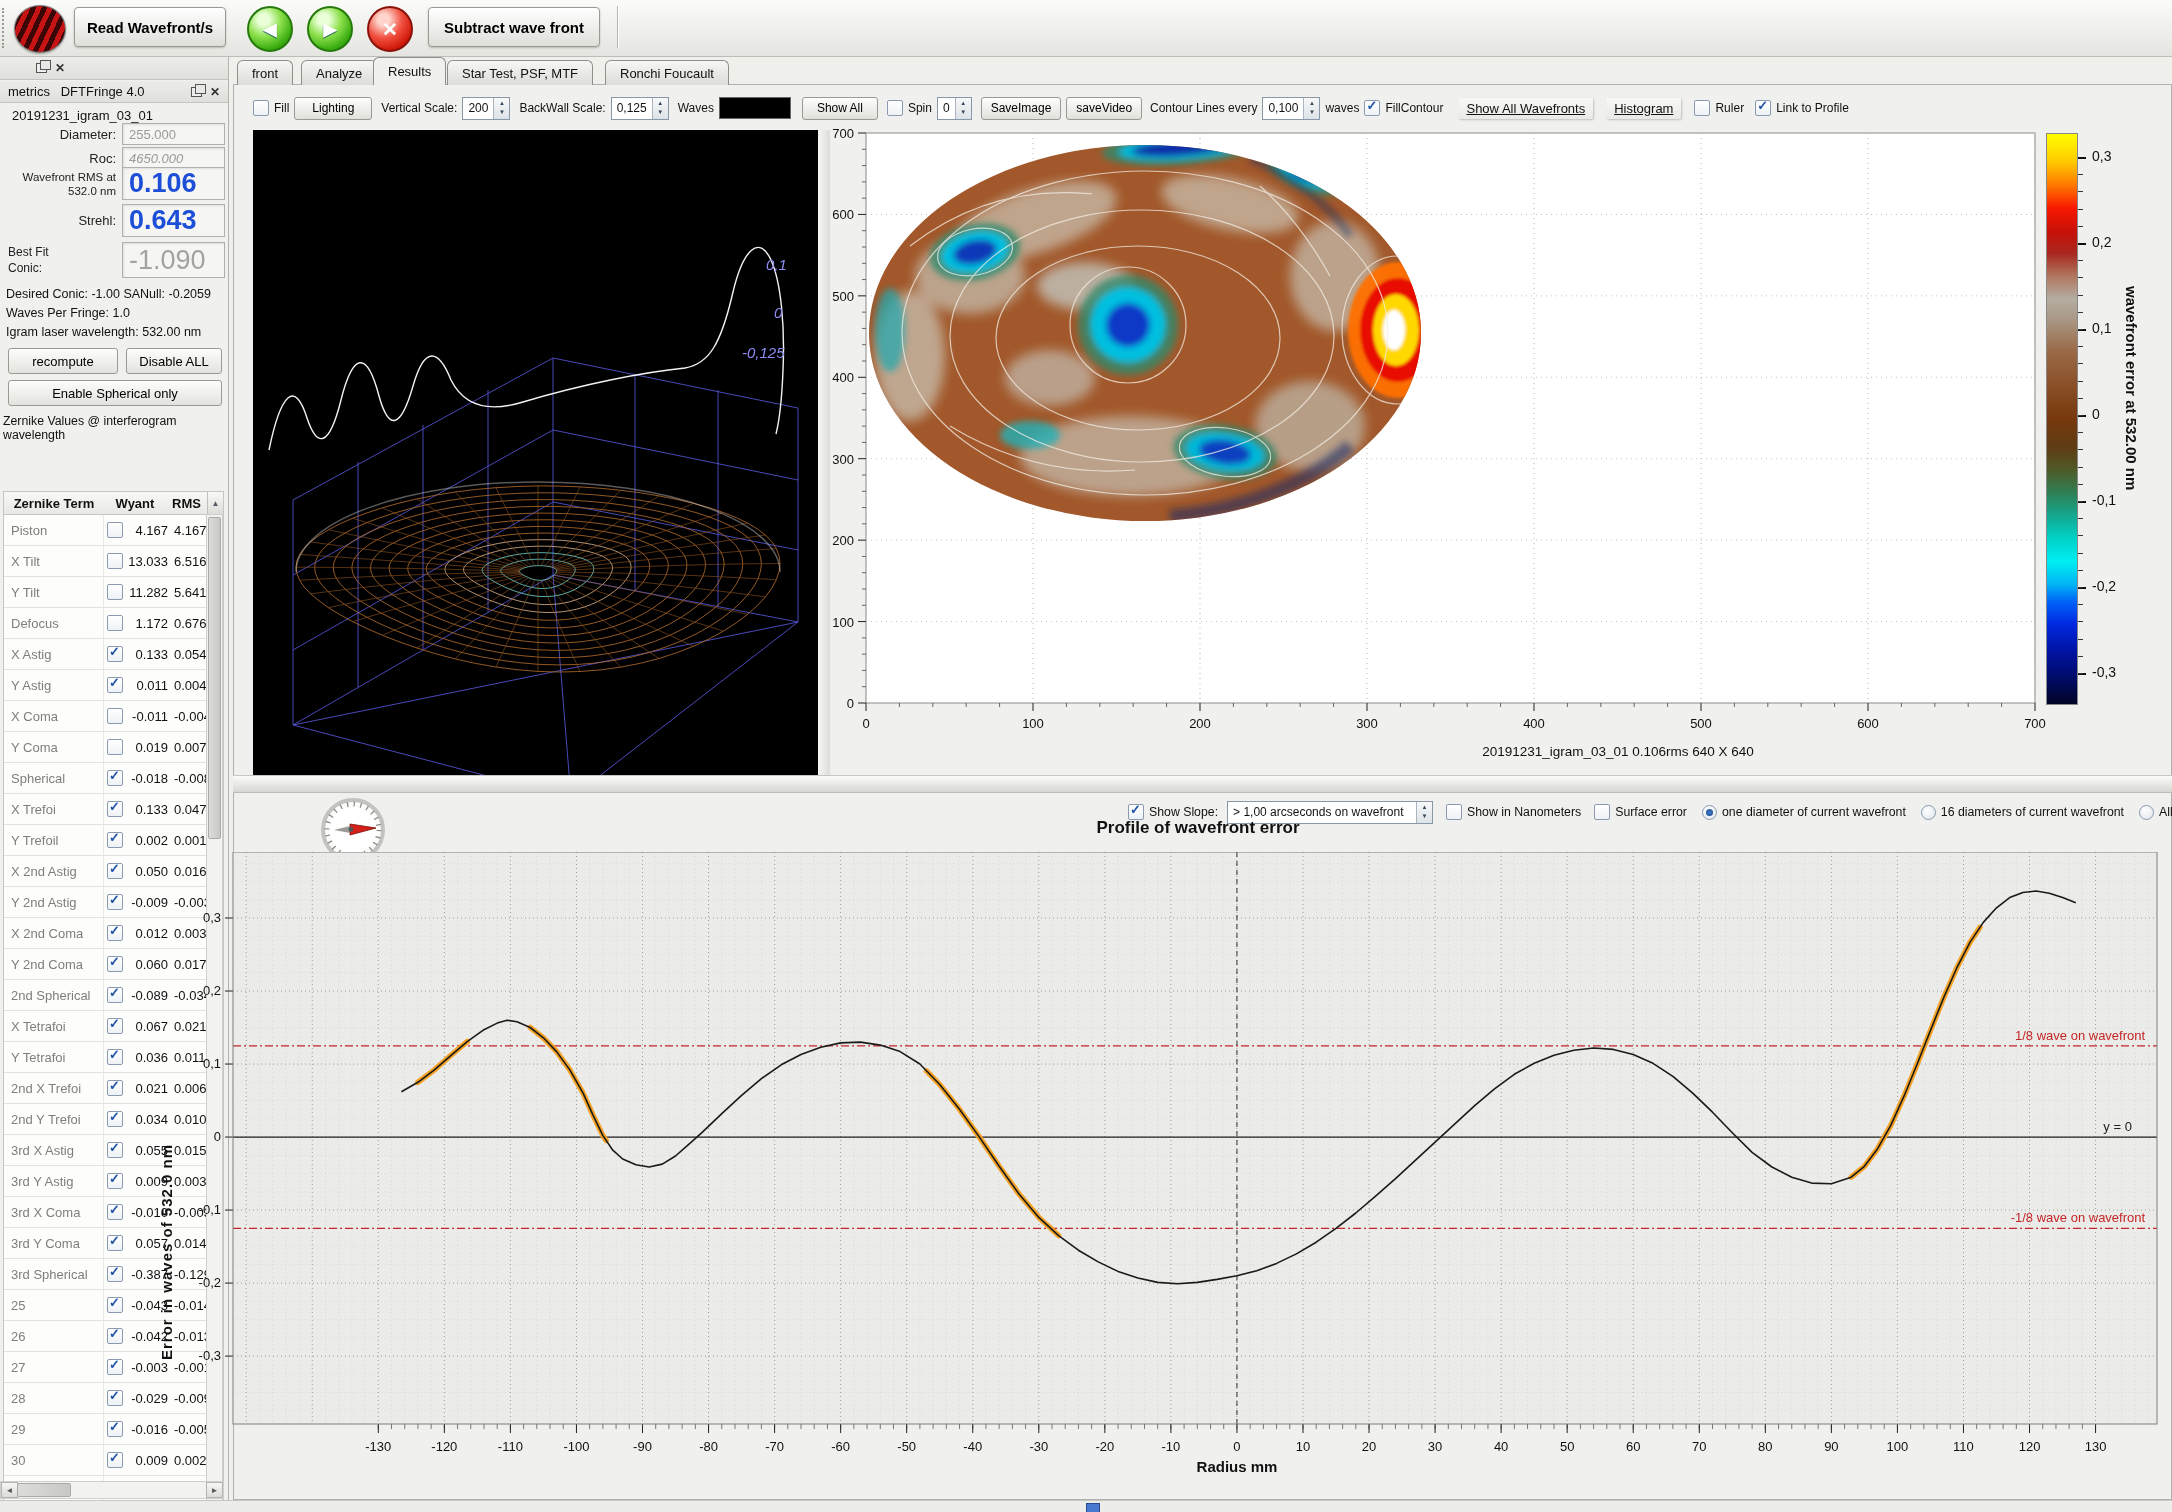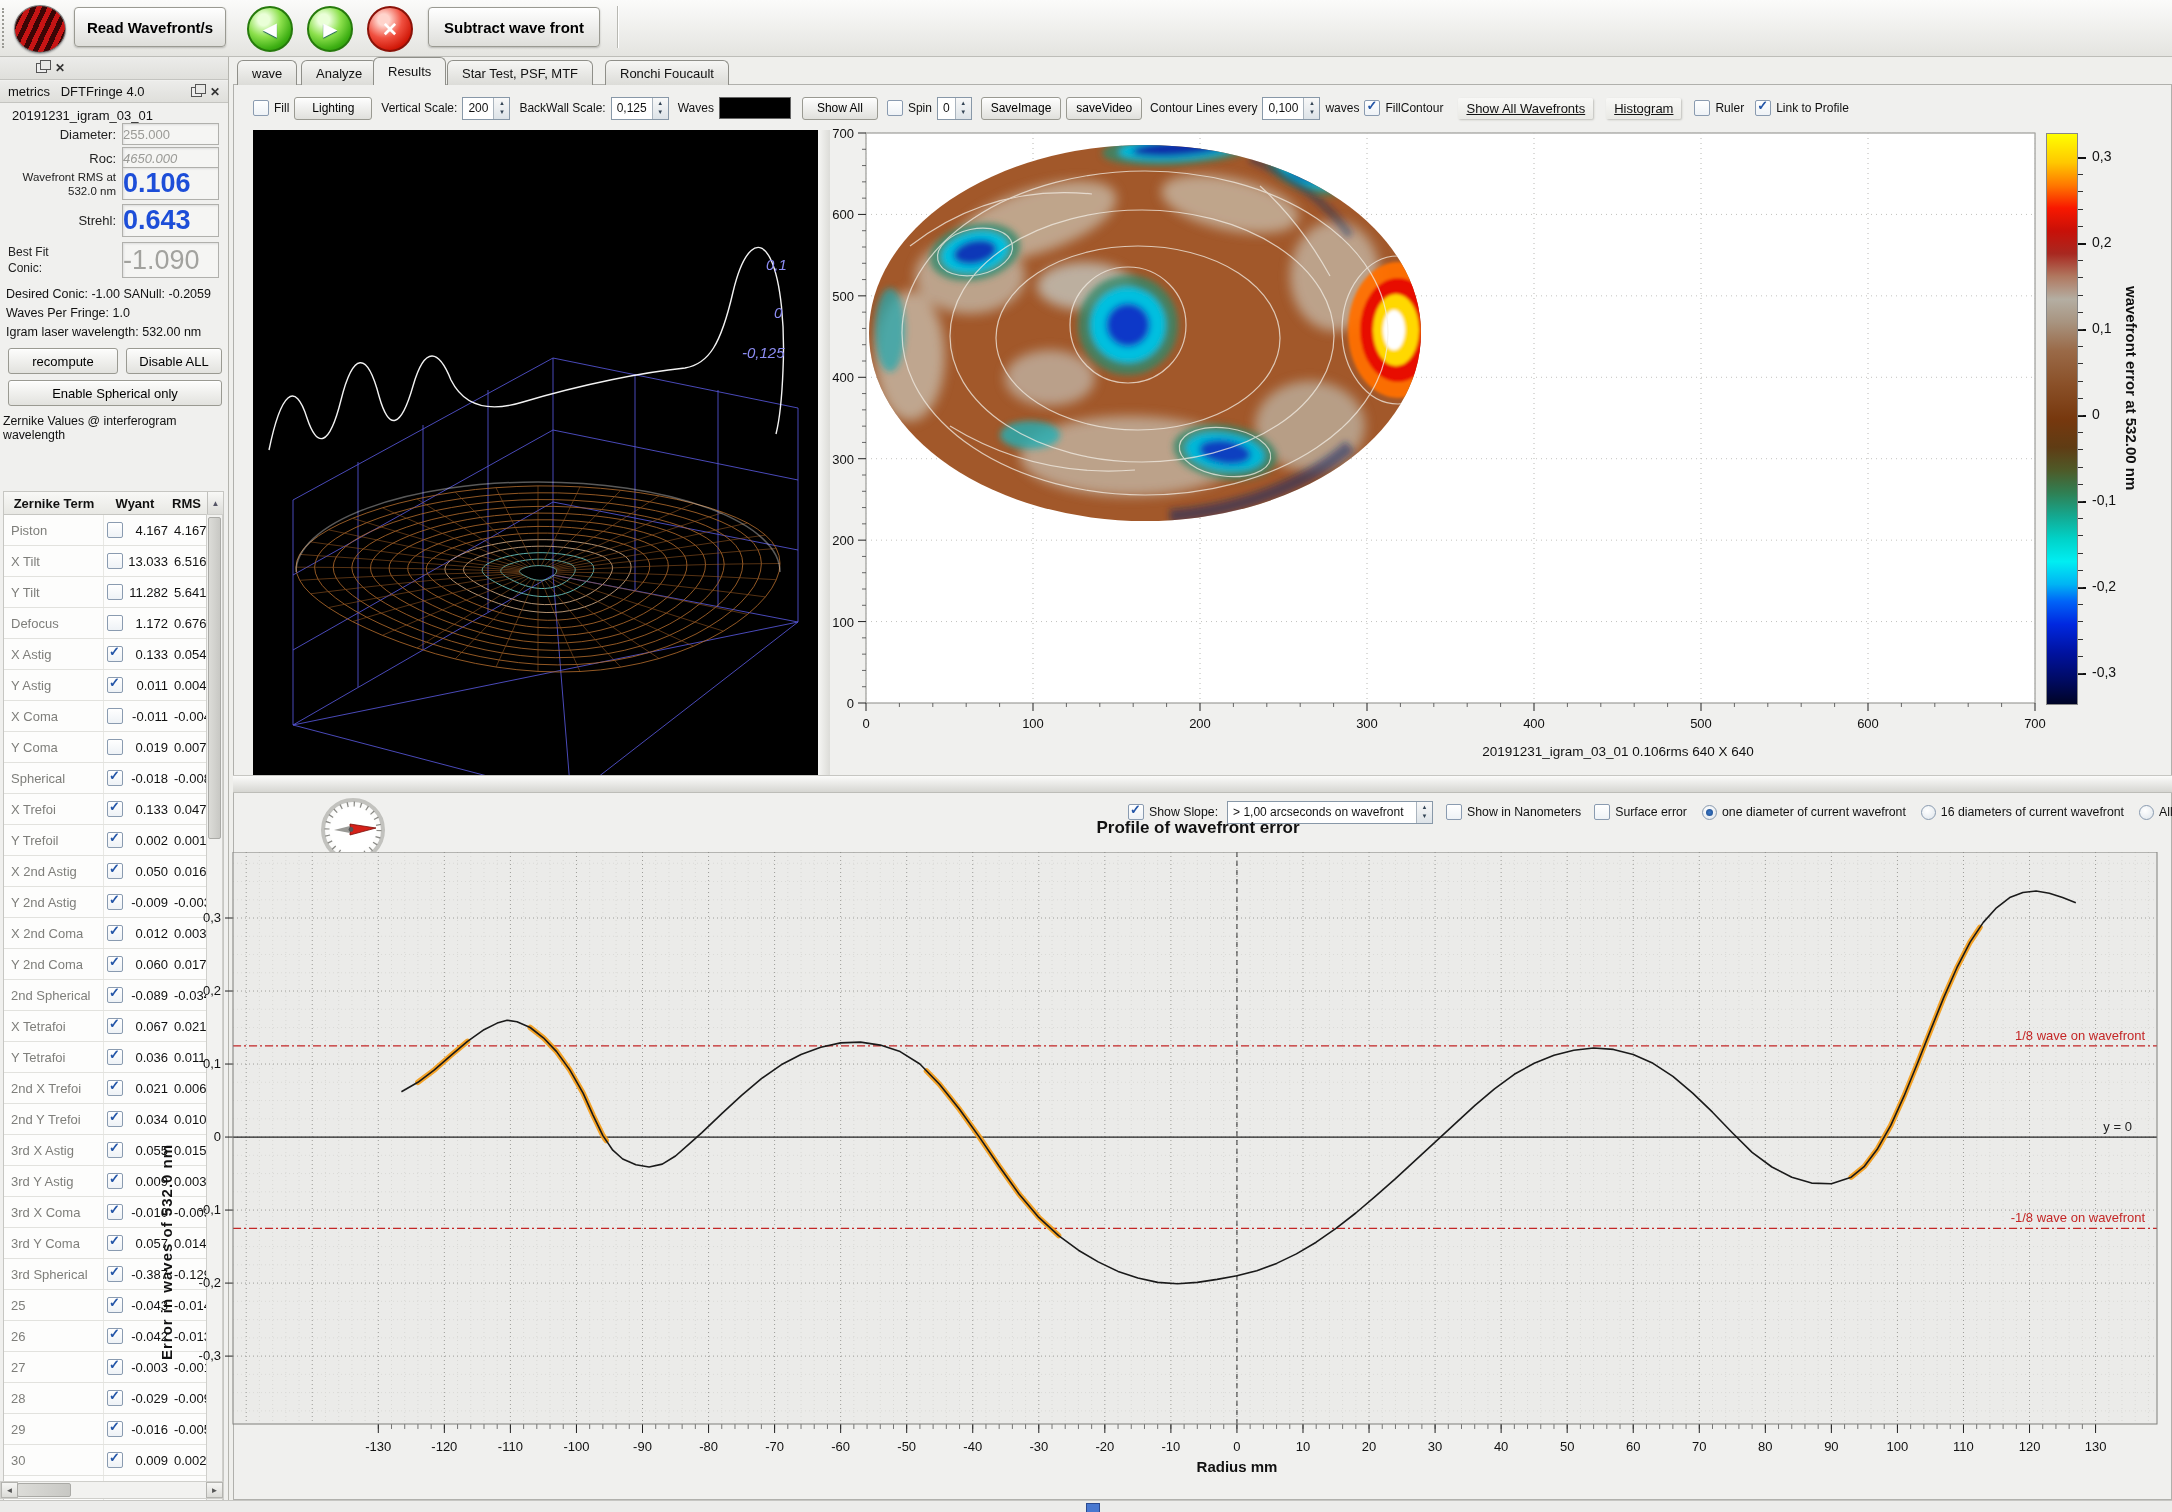--- a/index.html
+++ b/index.html
@@ -14,21 +14,21 @@
   .rbtn.green{border:2px solid #267a0c;background:radial-gradient(circle at 35% 28%,#eaffd8 0 14%,#8ce04c 42%,#3cae12 72%,#1d8206);}
   .rbtn.red{border:2px solid #8a1208;background:radial-gradient(circle at 35% 28%,#ffd4cc 0 14%,#f05040 45%,#d01808 75%,#990c04);}
   .vsep{width:1px;background:#b8b8b2;box-shadow:1px 0 0 #fff;}
   
   #dock{left:0;top:57px;width:228px;height:1443px;background:#f0f0ee;border-right:1px solid #b4b4ae;font-size:13px;}
   .dockbar{position:absolute;left:0;width:228px;height:22px;background:linear-gradient(#ececea,#dfdfdb);border-bottom:1px solid #c4c4c0;display:flex;align-items:center;font-size:13px;}
   .float-ic{width:9px;height:8px;border:1px solid #555;position:relative;background:#eee;}
   .float-ic::before{content:"";position:absolute;top:-4px;left:3px;width:9px;height:8px;border:1px solid #555;background:#e8e8e6;}
   .close-ic{font-size:12px;color:#333;font-weight:bold;line-height:1;}
   .mlabel{position:absolute;text-align:right;color:#222;}
-  .mfield{position:absolute;background:#f5f5f3;border:1px solid #b0b0ac;color:#9a9a96;display:flex;align-items:center;box-shadow:inset 1px 1px 2px #ddd;}
+  .mfield{position:absolute;background:#f5f5f3;border:1px solid #b0b0ac;color:#9a9a96;display:flex;align-items:center;padding-left:6px;box-shadow:inset 1px 1px 2px #ddd;}
   .bignum{font-size:27px;font-weight:bold;color:#1d4ed8;}
   .softnum{font-size:27px;color:#a2a29e;}
   .dbtn{position:absolute;display:flex;align-items:center;justify-content:center;background:linear-gradient(#fdfdfc,#e2e2de);border:1px solid #9a9a92;border-radius:3px;font-size:13px;box-shadow:inset 0 1px 0 #fff;}
   
   #ztable{position:absolute;left:3px;top:434px;width:219px;border:1px solid #c6c6c2;background:#fdfdfc;}
   .zhead{display:grid;grid-template-columns:100px 62px 41px 16px;height:22px;background:linear-gradient(#f8f8f6,#e8e8e4);border-bottom:1px solid #c6c6c2;font-weight:bold;font-size:13px;align-items:center;text-align:center;}
   .zrow{display:grid;grid-template-columns:100px 18px 46px 39px;height:30px;align-items:center;border-bottom:1px solid #e2e2de;font-size:13px;}
   .zterm{color:#7e7e7a;padding-left:7px;border-right:1px solid #e8e8e4;overflow:hidden;white-space:nowrap;height:100%;display:flex;align-items:center;}
   .znum{text-align:right;overflow:hidden;white-space:nowrap;}
   .chk{width:14px;height:14px;background:linear-gradient(#fff,#eef2f6);border:1px solid #8a9bb0;border-radius:2px;display:inline-block;position:relative;flex:none;}
@@ -346,21 +346,21 @@
   </div>
 
   <div class="sbar" style="left:0;top:1424px;width:222px;height:16px;">
     <div class="sarrow" style="left:0;top:0;width:15px;height:14px;">◄</div>
     <div class="sthumb" style="left:16px;top:1px;width:52px;height:12px;"></div>
     <div class="sarrow" style="right:0;top:0;width:15px;height:14px;">►</div>
   </div>
 </div>
 
 <div class="tab" style="left:237px;">
-      <span>wave</span>
+      <span>front</span>
     </div>
 <div class="tab" style="left:301px;">
       <span>Analyze</span>
     </div>
 <div class="tab active" style="left:373px;">
       <span>Results</span>
     </div>
 <div class="tab" style="left:447px;">
       <span>Star Test, PSF, MTF</span>
     </div>

